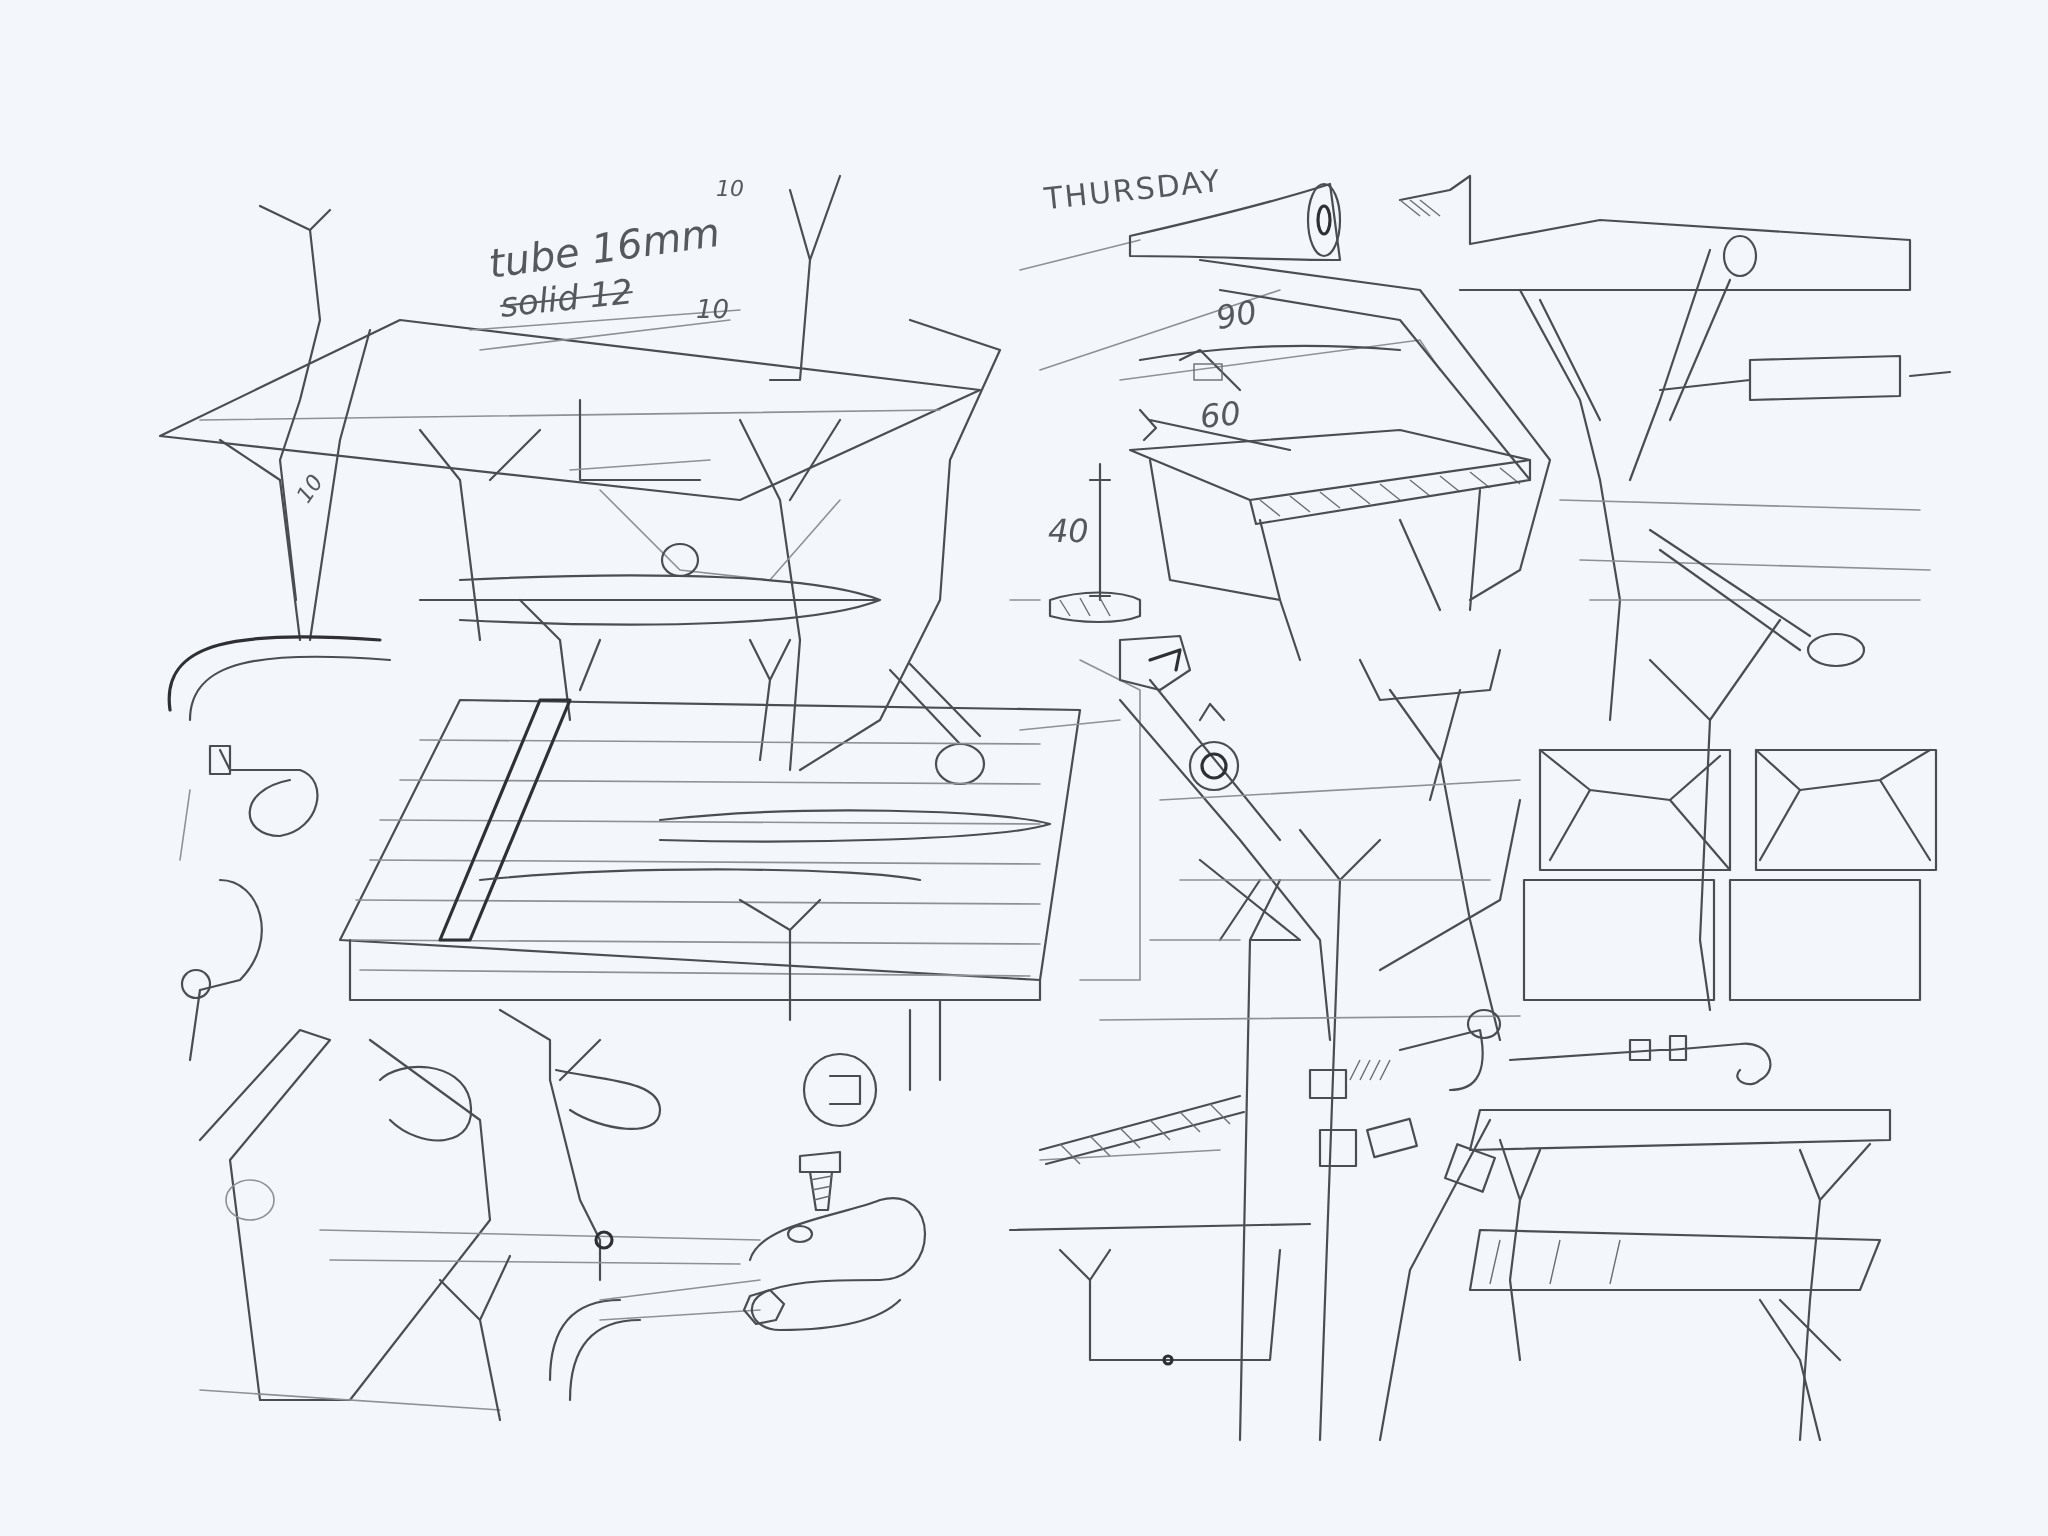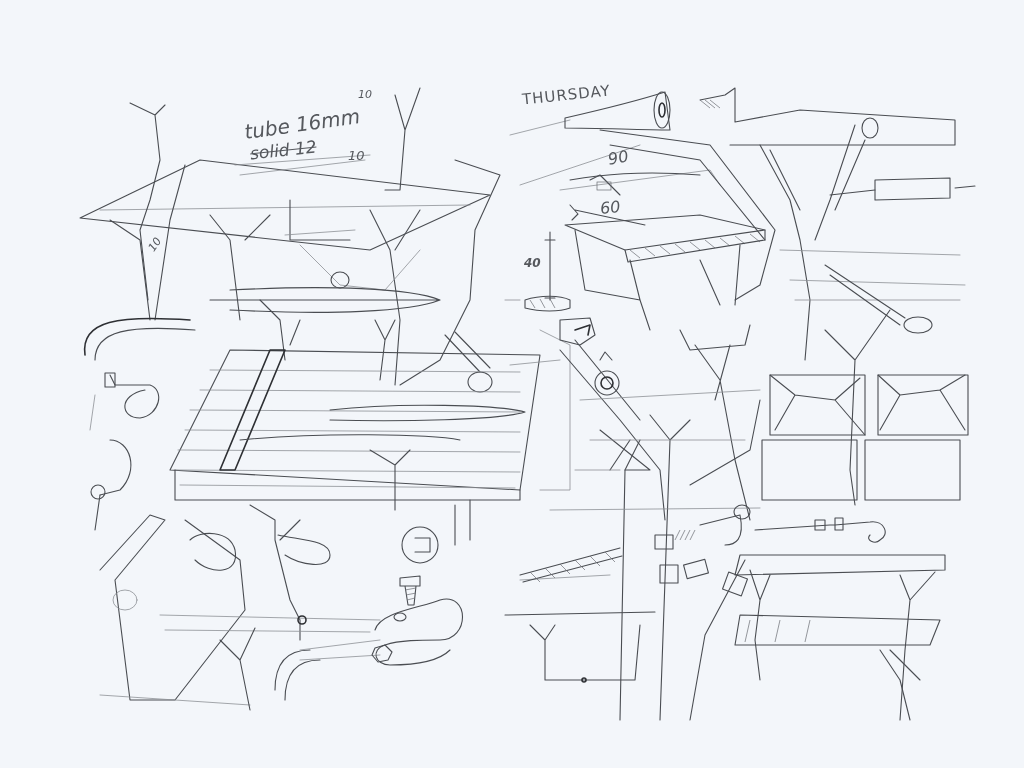--- a/index.html
+++ b/index.html
@@ -185,16 +185,16 @@
     </g>
   </svg>
 
   <span class="note" style="left:244px;top:112px;font-size:20px;transform:rotate(-8deg);">tube 16mm</span>
   <span class="note" style="left:358px;top:88px;font-size:11px;">10</span>
   <span class="note" style="left:250px;top:140px;font-size:17px;text-decoration:line-through;transform:rotate(-6deg);">solid 12</span>
   <span class="note" style="left:348px;top:148px;font-size:13px;">10</span>
   <span class="note" style="left:522px;top:86px;font-size:15px;font-style:normal;letter-spacing:1px;transform:rotate(-6deg);">THURSDAY</span>
   <span class="note" style="left:608px;top:148px;font-size:16px;transform:rotate(-10deg);">90</span>
   <span class="note" style="left:600px;top:198px;font-size:16px;transform:rotate(-6deg);">60</span>
-  <span class="note" style="left:524px;top:256px;font-size:12px;font-weight:bold;">40</span>
+  <span class="note" style="left:524px;top:256px;font-size:16px;">40</span>
   <span class="note" style="left:148px;top:238px;font-size:11px;transform:rotate(-55deg);">10</span>
 
 </div>
 
 </body></html>

